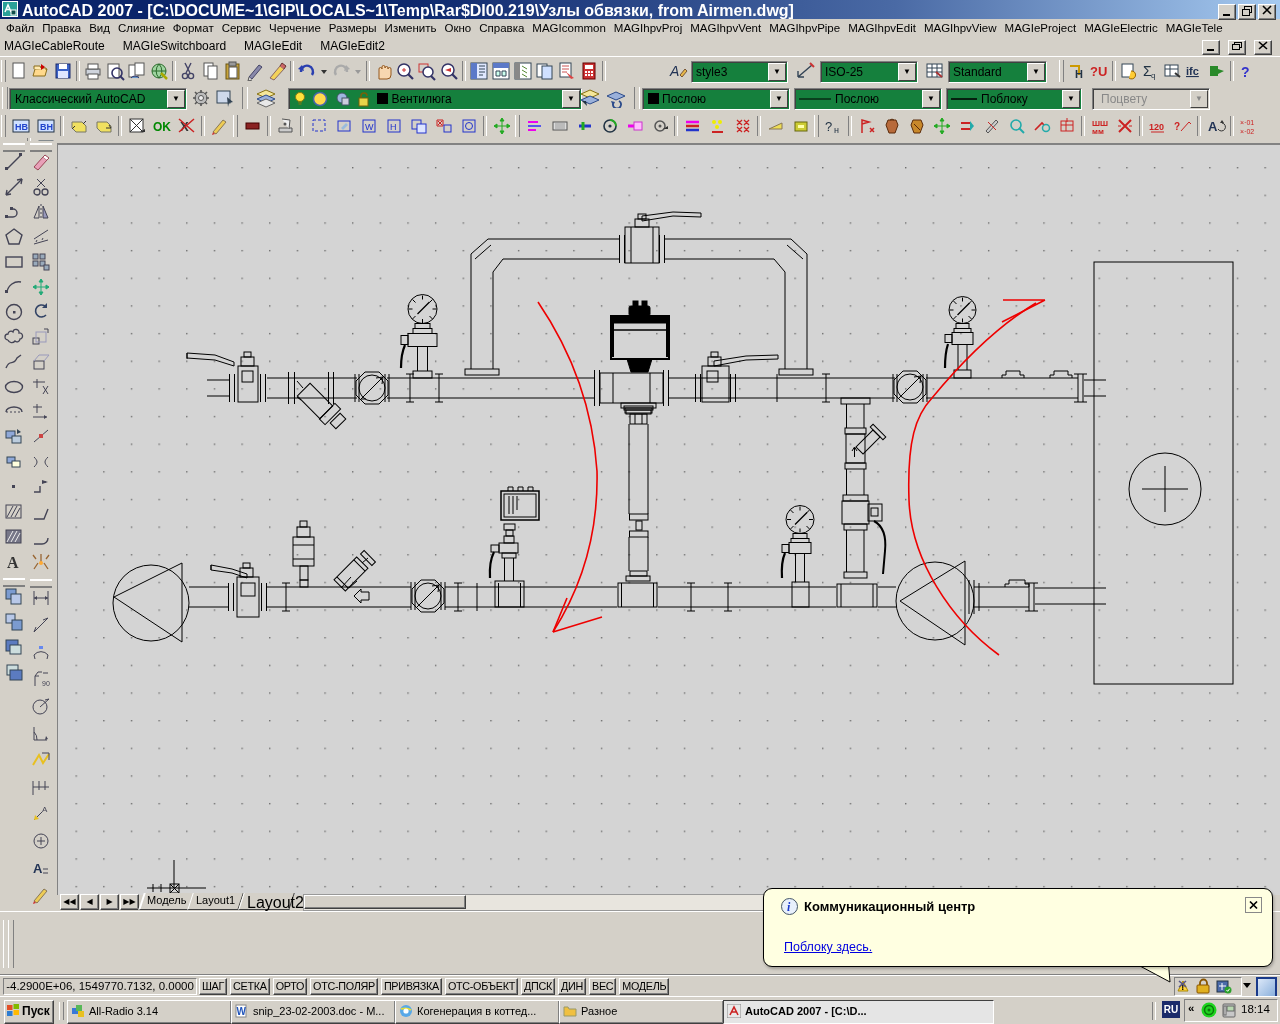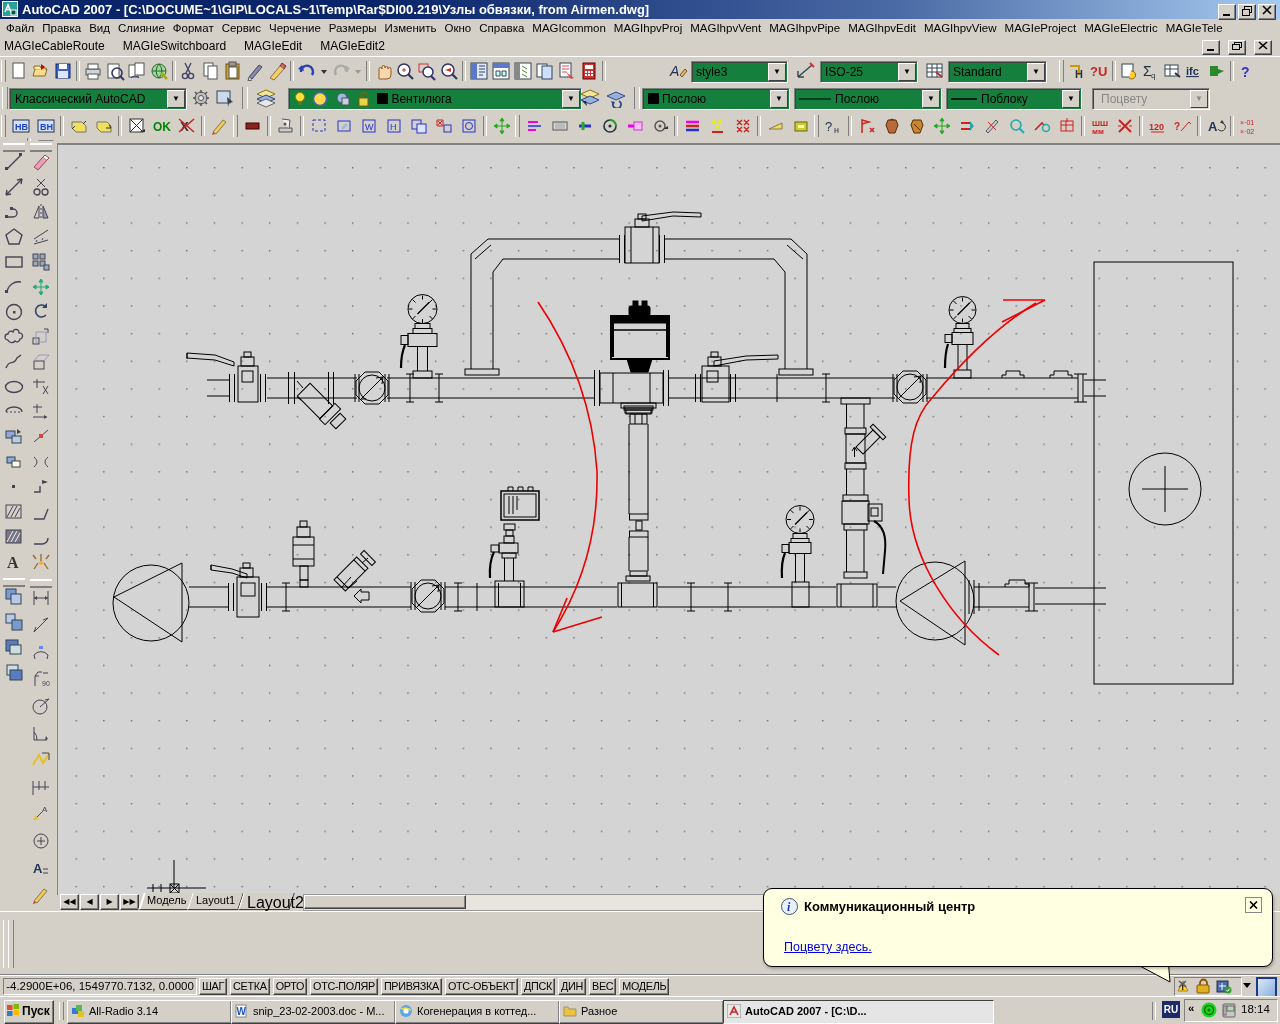--- a/index.html
+++ b/index.html
@@ -19,21 +19,21 @@
 </style></head>
 <body>
 
 <div class="abs" style="left:0;top:0;width:1280px;height:19px;background:linear-gradient(90deg,#0a246a 0%,#0a246a 30%,#4a6aa5 70%,#a6caf0 100%);">
   <div class="abs" style="left:2px;top:1px;width:16px;height:16px;background:#fff;padding:0;">
       <div class="abs" style="left:1px;top:1px;width:14px;height:14px;background:#2aa198;"><svg width="14" height="14">
           <path d="M2,10 L5,3 L8,10 M3.5,7.5 h3" stroke="#fff" stroke-width="1.5" fill="none"></path>
           <rect x="8" y="8" width="5" height="5" fill="#0d4f4a" stroke="#fff"></rect>
         </svg></div>
     </div>
-  <div class="abs" style="left:22px;top:2px;color:#fff;font-weight:bold;font-size:13px;">AutoCAD 2007 - [C:\DOCUME~1\GIP\LOCALS~1\Temp\Rar$DI00.219\Узлы обвязки, from Airmen.dwg]</div>
+  <div class="abs" style="left:22px;top:2px;color:#fff;font-weight:bold;font-size:16px;">AutoCAD 2007 - [C:\DOCUME~1\GIP\LOCALS~1\Temp\Rar$DI00.219\Узлы обвязки, from Airmen.dwg]</div>
   <div class="abs" style="right:4px;top:2px;"><span class="wbtn"><svg width="14" height="11">
           <path d="M3,10 h7" stroke="#000" stroke-width="2"></path>
         </svg></span><span class="wbtn"><svg width="14" height="11">
           <rect x="4.5" y="1.5" width="7" height="6" fill="none" stroke="#000"></rect>
           <rect x="2.5" y="4.5" width="7" height="6" fill="#d4d0c8" stroke="#000"></rect>
         </svg></span><span class="wbtn"><svg width="14" height="11">
           <path d="M3,1 l8,8 M11,1 l-8,8" stroke="#000" stroke-width="1.6"></path>
         </svg></span></div>
 </div>
 
@@ -1093,14 +1093,14 @@
   </svg>
 <div class="abs" style="left:763px;top:888px;width:508px;height:77px;background:#ffffe1;border:1px solid #000;border-radius:9px;z-index:61;box-shadow:1px 2px 3px rgba(0,0,0,0.25);">
   <svg width="17" height="17" style="position:absolute;left:17px;top:9px;">
       <circle cx="8.5" cy="8.5" r="8" fill="#e8f0fc" stroke="#456"></circle>
       <text x="6" y="13" font-size="12" font-weight="bold" font-family="Liberation Serif,serif" fill="#1a3acc" font-style="italic">i</text>
     </svg>
   <div class="abs" style="left:40px;top:10px;font-size:13px;font-weight:bold;">Коммуникационный центр</div>
   <div class="abs" style="right:10px;top:8px;width:15px;height:14px;border:1px solid #888;"><svg width="15" height="14">
         <path d="M4,3.5 l7,7 M11,3.5 l-7,7" stroke="#000" stroke-width="1.7"></path>
       </svg></div>
-  <div class="abs" style="left:20px;top:51px;font-size:12.5px;color:#0000e0;text-decoration:underline;">Поцвету здесь.</div>
+  <div class="abs" style="left:20px;top:51px;font-size:12.5px;color:#0000e0;text-decoration:underline;">Поблоку здесь.</div>
 </div>
 
 </body></html>

